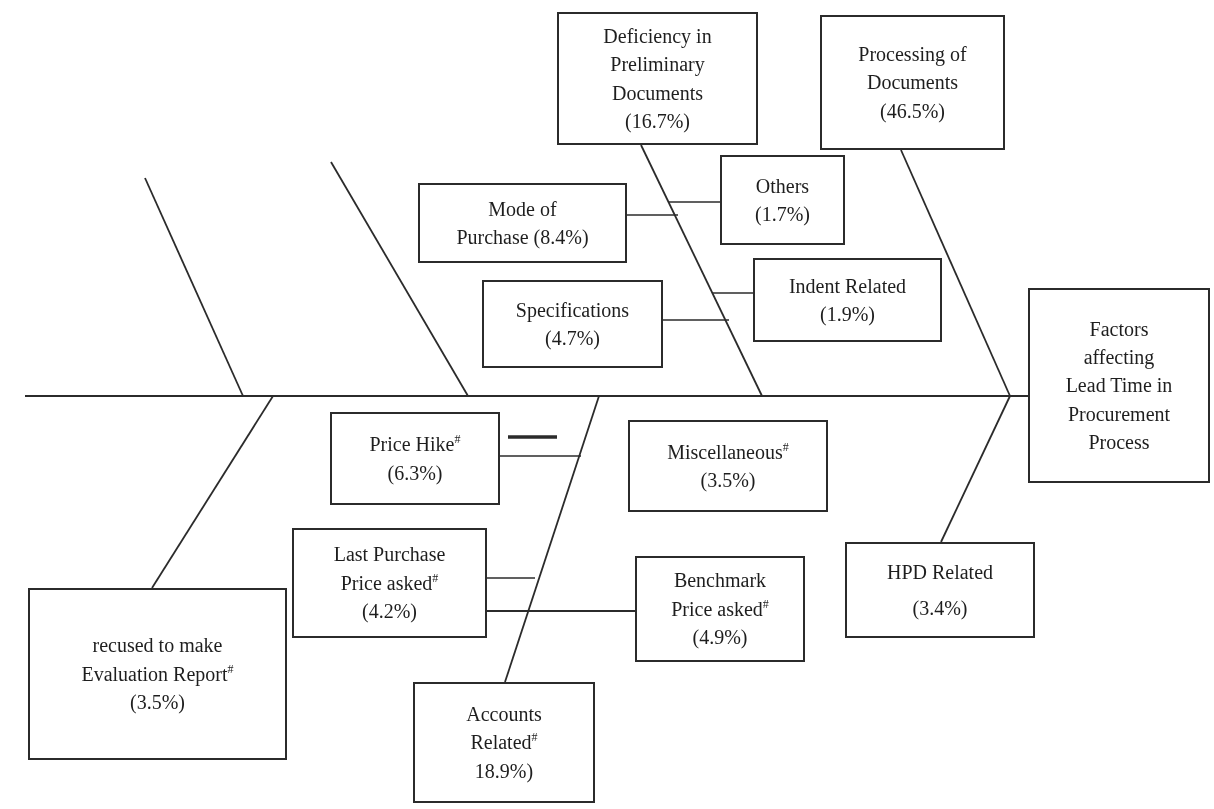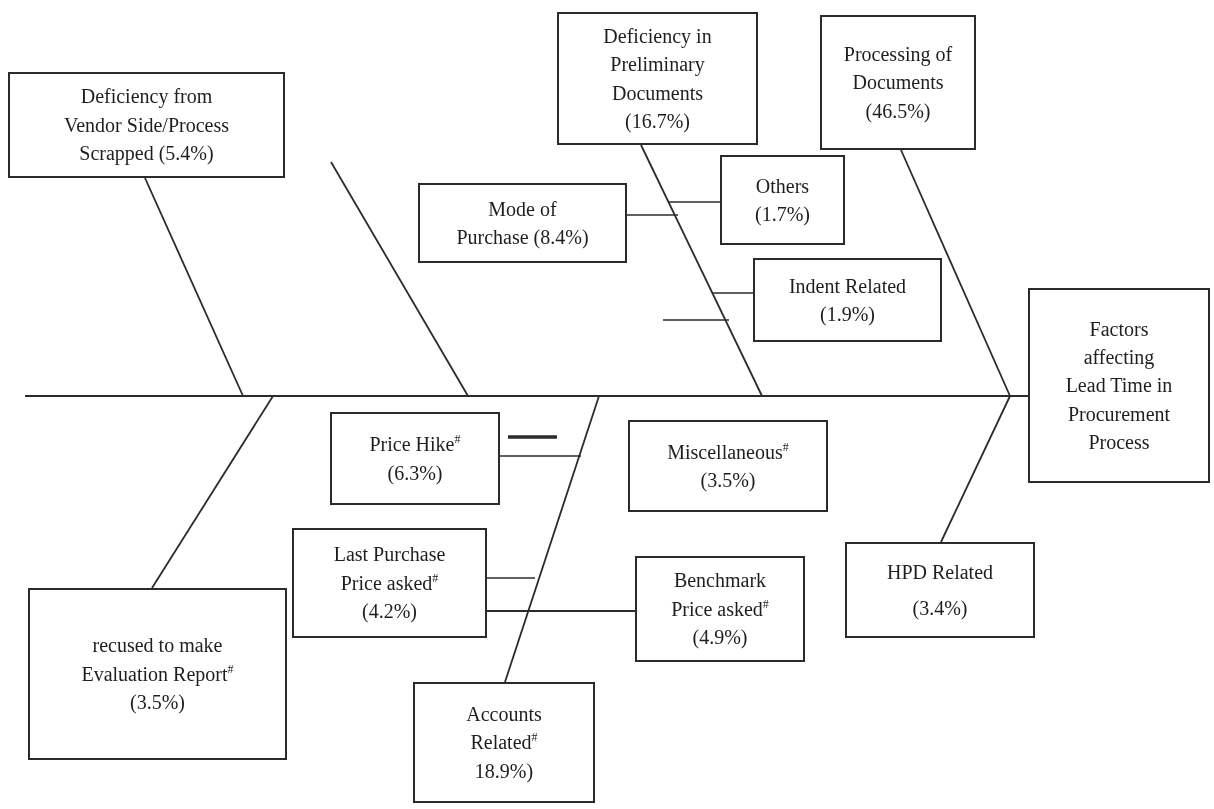--- a/index.html
+++ b/index.html
@@ -37,21 +37,21 @@
     padding: 2px 4px;
   }
   .box sup {
     font-size: 12px;
     line-height: 0;
   }
   
   #box-vendor        { left:   8px; top:  72px; width: 277px; height: 106px; }
   #box-wrong-specs   { left: 303px; top:  22px; width: 220px; height: 140px; }
   #box-prelim-docs   { left: 557px; top:  12px; width: 201px; height: 133px; }
-  #box-processing    { left: 820px; top:  15px; width: 156px; height: 135px; }
+  #box-processing    { left: 820px; top:  15px; width: 185px; height: 135px; }
   #box-mode          { left: 418px; top: 183px; width: 209px; height:  80px; }
   #box-others        { left: 720px; top: 155px; width: 125px; height:  90px; }
   #box-indent        { left: 753px; top: 258px; width: 189px; height:  84px; }
   #box-specs         { left: 482px; top: 280px; width: 181px; height:  88px; }
   #box-factors       { left:1028px; top: 288px; width: 182px; height: 195px; }
   #box-price-hike    { left: 330px; top: 412px; width: 170px; height:  93px; }
   #box-misc          { left: 628px; top: 420px; width: 200px; height:  92px; }
   #box-last-purchase { left: 292px; top: 528px; width: 195px; height: 110px; }
   #box-benchmark     { left: 635px; top: 556px; width: 170px; height: 106px; }
   #box-hpd           { left: 845px; top: 542px; width: 190px; height:  96px; gap: 8px; }
@@ -79,25 +79,20 @@
     <line x1="627" y1="215" x2="678" y2="215" stroke-width="1.6" stroke="#2b2b2b"></line>
     <line x1="668" y1="202" x2="720" y2="202" stroke-width="1.6" stroke="#2b2b2b"></line>
     <line x1="712" y1="293" x2="754" y2="293" stroke-width="1.6" stroke="#2b2b2b"></line>
     <line x1="663" y1="320" x2="729" y2="320" stroke-width="1.6" stroke="#2b2b2b"></line>
     <line x1="508" y1="437" x2="557" y2="437" stroke-width="3.5" stroke="#2b2b2b"></line>
     <line x1="500" y1="456" x2="581" y2="456" stroke-width="1.6" stroke="#2b2b2b"></line>
     <line x1="487" y1="578" x2="535" y2="578" stroke-width="1.6" stroke="#2b2b2b"></line>
     <line x1="487" y1="611" x2="636" y2="611" stroke-width="1.8" stroke="#2b2b2b"></line>
   </svg>
 
-  <div class="box" id="box-vendor">
-    <div>Deficiency from</div>
-    <div>Vendor Side/Process</div>
-    <div>Scrapped (5.4%)</div>
-  </div>
 
 
   <div class="box" id="box-prelim-docs">
     <div>Deficiency in</div>
     <div>Preliminary</div>
     <div>Documents</div>
     <div>(16.7%)</div>
   </div>
 
   <div class="box" id="box-processing">
@@ -114,20 +109,24 @@
   <div class="box" id="box-others">
     <div>Others</div>
     <div>(1.7%)</div>
   </div>
 
   <div class="box" id="box-indent">
     <div>Indent Related</div>
     <div>(1.9%)</div>
   </div>
 
+  <div class="box" id="box-specs">
+    <div>Specifications</div>
+    <div>(4.7%)</div>
+  </div>
 
   <div class="box" id="box-factors">
     <div>Factors</div>
     <div>affecting</div>
     <div>Lead Time in</div>
     <div>Procurement</div>
     <div>Process</div>
   </div>
 
   <div class="box" id="box-price-hike">

